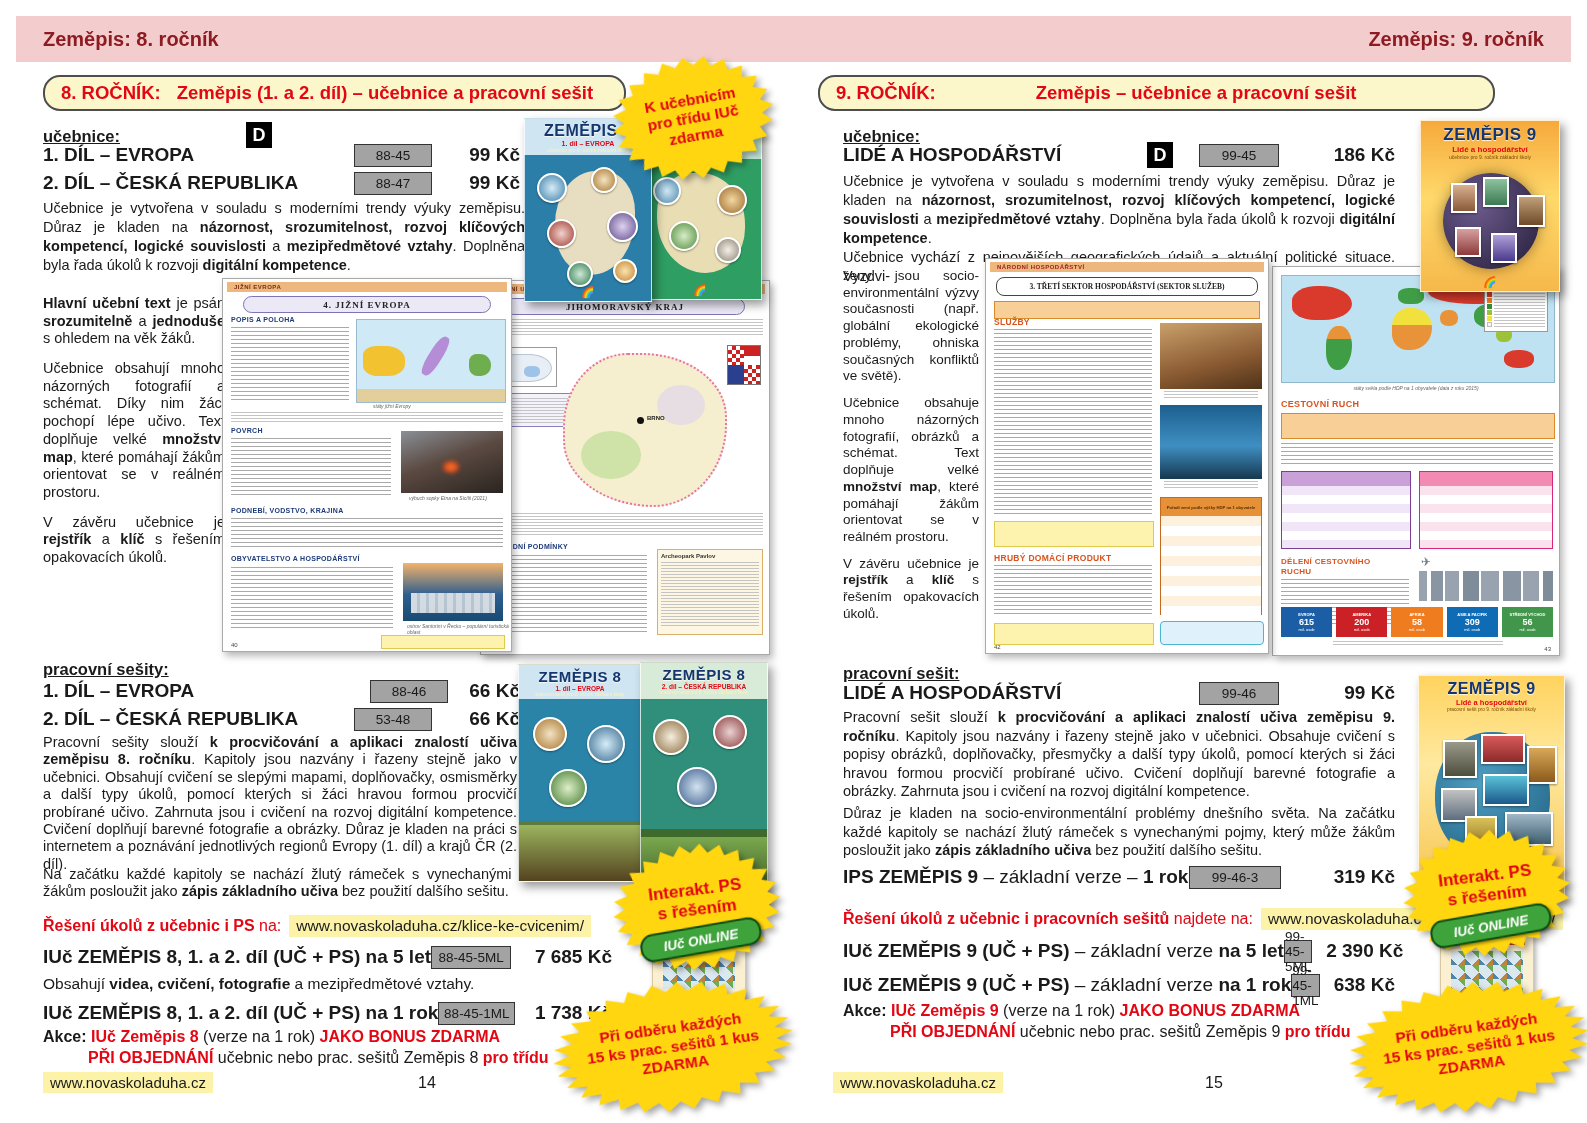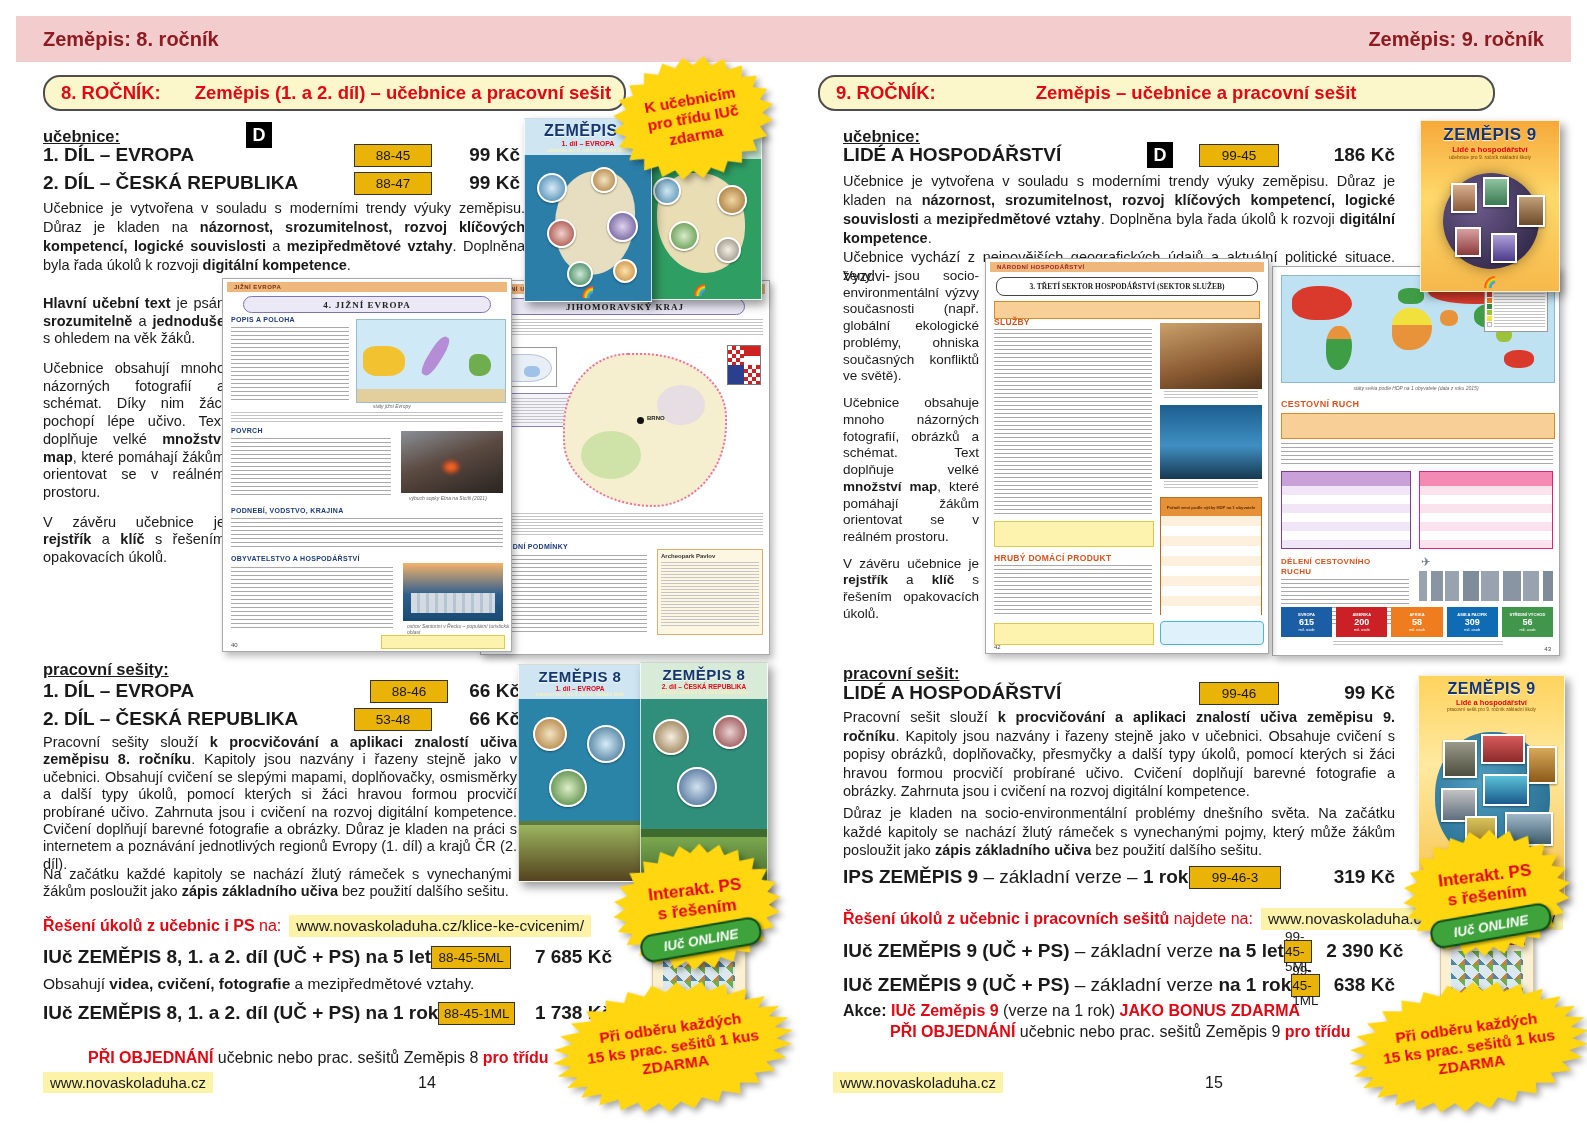--- a/index.html
+++ b/index.html
@@ -5,21 +5,21 @@
   html,body{margin:0;padding:0;background:#fff;}
   body{font-family:"Liberation Sans",sans-serif;color:#1a1a1a;}
   .sheet{position:relative;width:1587px;height:1123px;background:#fff;overflow:hidden;}
   .abs{position:absolute;}
   .topbar{background:#f3cdcd;display:flex;justify-content:space-between;align-items:center;padding:0 27px;box-sizing:border-box;}
   .topttl{color:#8d1b21;font-weight:bold;font-size:20px;}
   .banner{background:#fcf7cb;border:2px solid #4d4d4d;border-radius:17px;display:flex;align-items:center;box-sizing:border-box;color:#e30613;font-weight:bold;font-size:18.5px;}
   .sec{font-weight:bold;font-size:16.5px;text-decoration:underline;}
   .prodrow{display:flex;align-items:center;}
   .prodttl{font-weight:bold;font-size:19px;flex:1;white-space:nowrap;}
-  .code{border:1.5px solid #333;background:#eab308;font-size:13.5px;height:23px;display:flex;align-items:center;justify-content:center;box-sizing:border-box;}
+  .code{border:1.5px solid #333;background:#a3a3a3;font-size:13.5px;height:23px;display:flex;align-items:center;justify-content:center;box-sizing:border-box;}
   .price{font-weight:bold;font-size:19px;text-align:right;white-space:nowrap;}
   .para{text-align:justify;}
   .seg-b{font-weight:bold;}
   .seg-r{color:#e30613;}
   .hl{background:#fcf3a8;padding:2px 7px;color:#1a1a1a;}
   .dbadge{background:#000;color:#fff;font-weight:bold;text-align:center;font-size:18px;line-height:26px;width:26px;height:26px;}
   .burst-wrap{position:absolute;filter:drop-shadow(3px 4px 3px rgba(0,0,0,.35));}
   .burst{width:100%;height:100%;background:#ffd60f;display:flex;flex-direction:column;align-items:center;justify-content:center;text-align:center;color:#e30613;font-weight:bold;}
   .pill{position:absolute;background:#3fa33c;border:2px solid #0e4d12;border-radius:13px;color:#fff;font-weight:bold;font-style:italic;display:flex;align-items:center;justify-content:center;box-shadow:2px 2px 3px rgba(0,0,0,.4);}
   .spage{position:absolute;background:#fff;border:1px solid #a9a9a9;box-shadow:3px 4px 7px rgba(0,0,0,.28);box-sizing:border-box;}
@@ -52,21 +52,21 @@
 
 <div class="sheet">
 
   <div class="abs topbar" style="left:16px;top:16px;width:1555px;height:46px;">
     <span class="topttl">Zeměpis: 8. ročník</span>
     <span class="topttl">Zeměpis: 9. ročník</span>
   </div>
 
   <div class="abs banner" style="left:43px;top:75px;width:583px;height:36px;">
     <span style="padding-left:16px;">8. ROČNÍK:</span>
-    <span style="margin-left:34px;">Zeměpis (1. a 2. díl) – učebnice a pracovní sešit</span>
+    <span style="margin-left:16px;">Zeměpis (1. a 2. díl) – učebnice a pracovní sešit</span>
   </div>
 
   <div class="abs sec" style="left:43px;top:127px;">učebnice:</div>
   <div class="abs dbadge" style="left:246px;top:122px;">D</div>
 
   <div class="abs prodrow" style="left:43px;top:142px;width:477px;height:26px;">
     <span class="prodttl">1. DÍL – EVROPA</span>
     <span class="code" style="width:78px;margin-right:16px;">88-45</span>
     <span class="price" style="width:72px;">99 Kč</span>
   </div>
@@ -214,20 +214,21 @@
     <span style="flex:1;font-size:19px;white-space:nowrap;"><span class="seg-b">IUč ZEMĚPIS 8, 1. a 2. díl (UČ + PS) na 5 let</span></span>
     <span class="code" style="width:92px;margin-right:14px;">88-45-5ML</span>
     <span class="price" style="width:100px;">7 685 Kč</span>
   </div>
   <div class="abs" style="left:43px;top:975px;font-size:15.5px;"><span>Obsahují </span><span class="seg-b">videa, cvičení, fotografie</span><span> a mezipředmětové vztahy.</span></div>
   <div class="abs prodrow" style="left:43px;top:1000px;width:569px;height:26px;">
     <span style="flex:1;font-size:19px;white-space:nowrap;"><span class="seg-b">IUč ZEMĚPIS 8, 1. a 2. díl (UČ + PS) na 1 rok</span></span>
     <span class="code" style="width:92px;margin-right:14px;">88-45-1ML</span>
     <span class="price" style="width:100px;">1 738 Kč</span>
   </div>
+  <div class="abs" style="left:43px;top:1028px;font-size:16px;"><span class="seg-b">Akce: </span><span class="seg-b seg-r">IUč Zeměpis 8</span><span> (verze na 1 rok) </span><span class="seg-b seg-r">JAKO BONUS ZDARMA</span></div>
   <div class="abs" style="left:88px;top:1049px;font-size:16px;"><span class="seg-b seg-r">PŘI OBJEDNÁNÍ</span><span> učebnic nebo prac. sešitů Zeměpis 8 </span><span class="seg-b seg-r">pro třídu</span></div>
 
   <div class="abs hl" style="left:43px;top:1072px;font-size:15px;">www.novaskoladuha.cz</div>
   <div class="abs" style="left:418px;top:1074px;font-size:16px;">14</div>
 
   <div class="abs" style="left:652px;top:902px;width:92px;height:112px;background:#fbf0d2;border:1px solid #d8c9a0;box-shadow:2px 3px 5px rgba(0,0,0,.3);z-index:3;">
     <div style="margin:6px 8px 0 8px;height:10px;background:repeating-linear-gradient(90deg,#c0392b 0 14px,transparent 14px 18px);"></div>
     <div style="margin:6px 10px 0 10px;height:64px;background:
       linear-gradient(45deg,#4e86a8 25%,transparent 25%) 0 0/14px 14px,
       linear-gradient(-45deg,#c2833a 25%,transparent 25%) 0 0/14px 14px,

